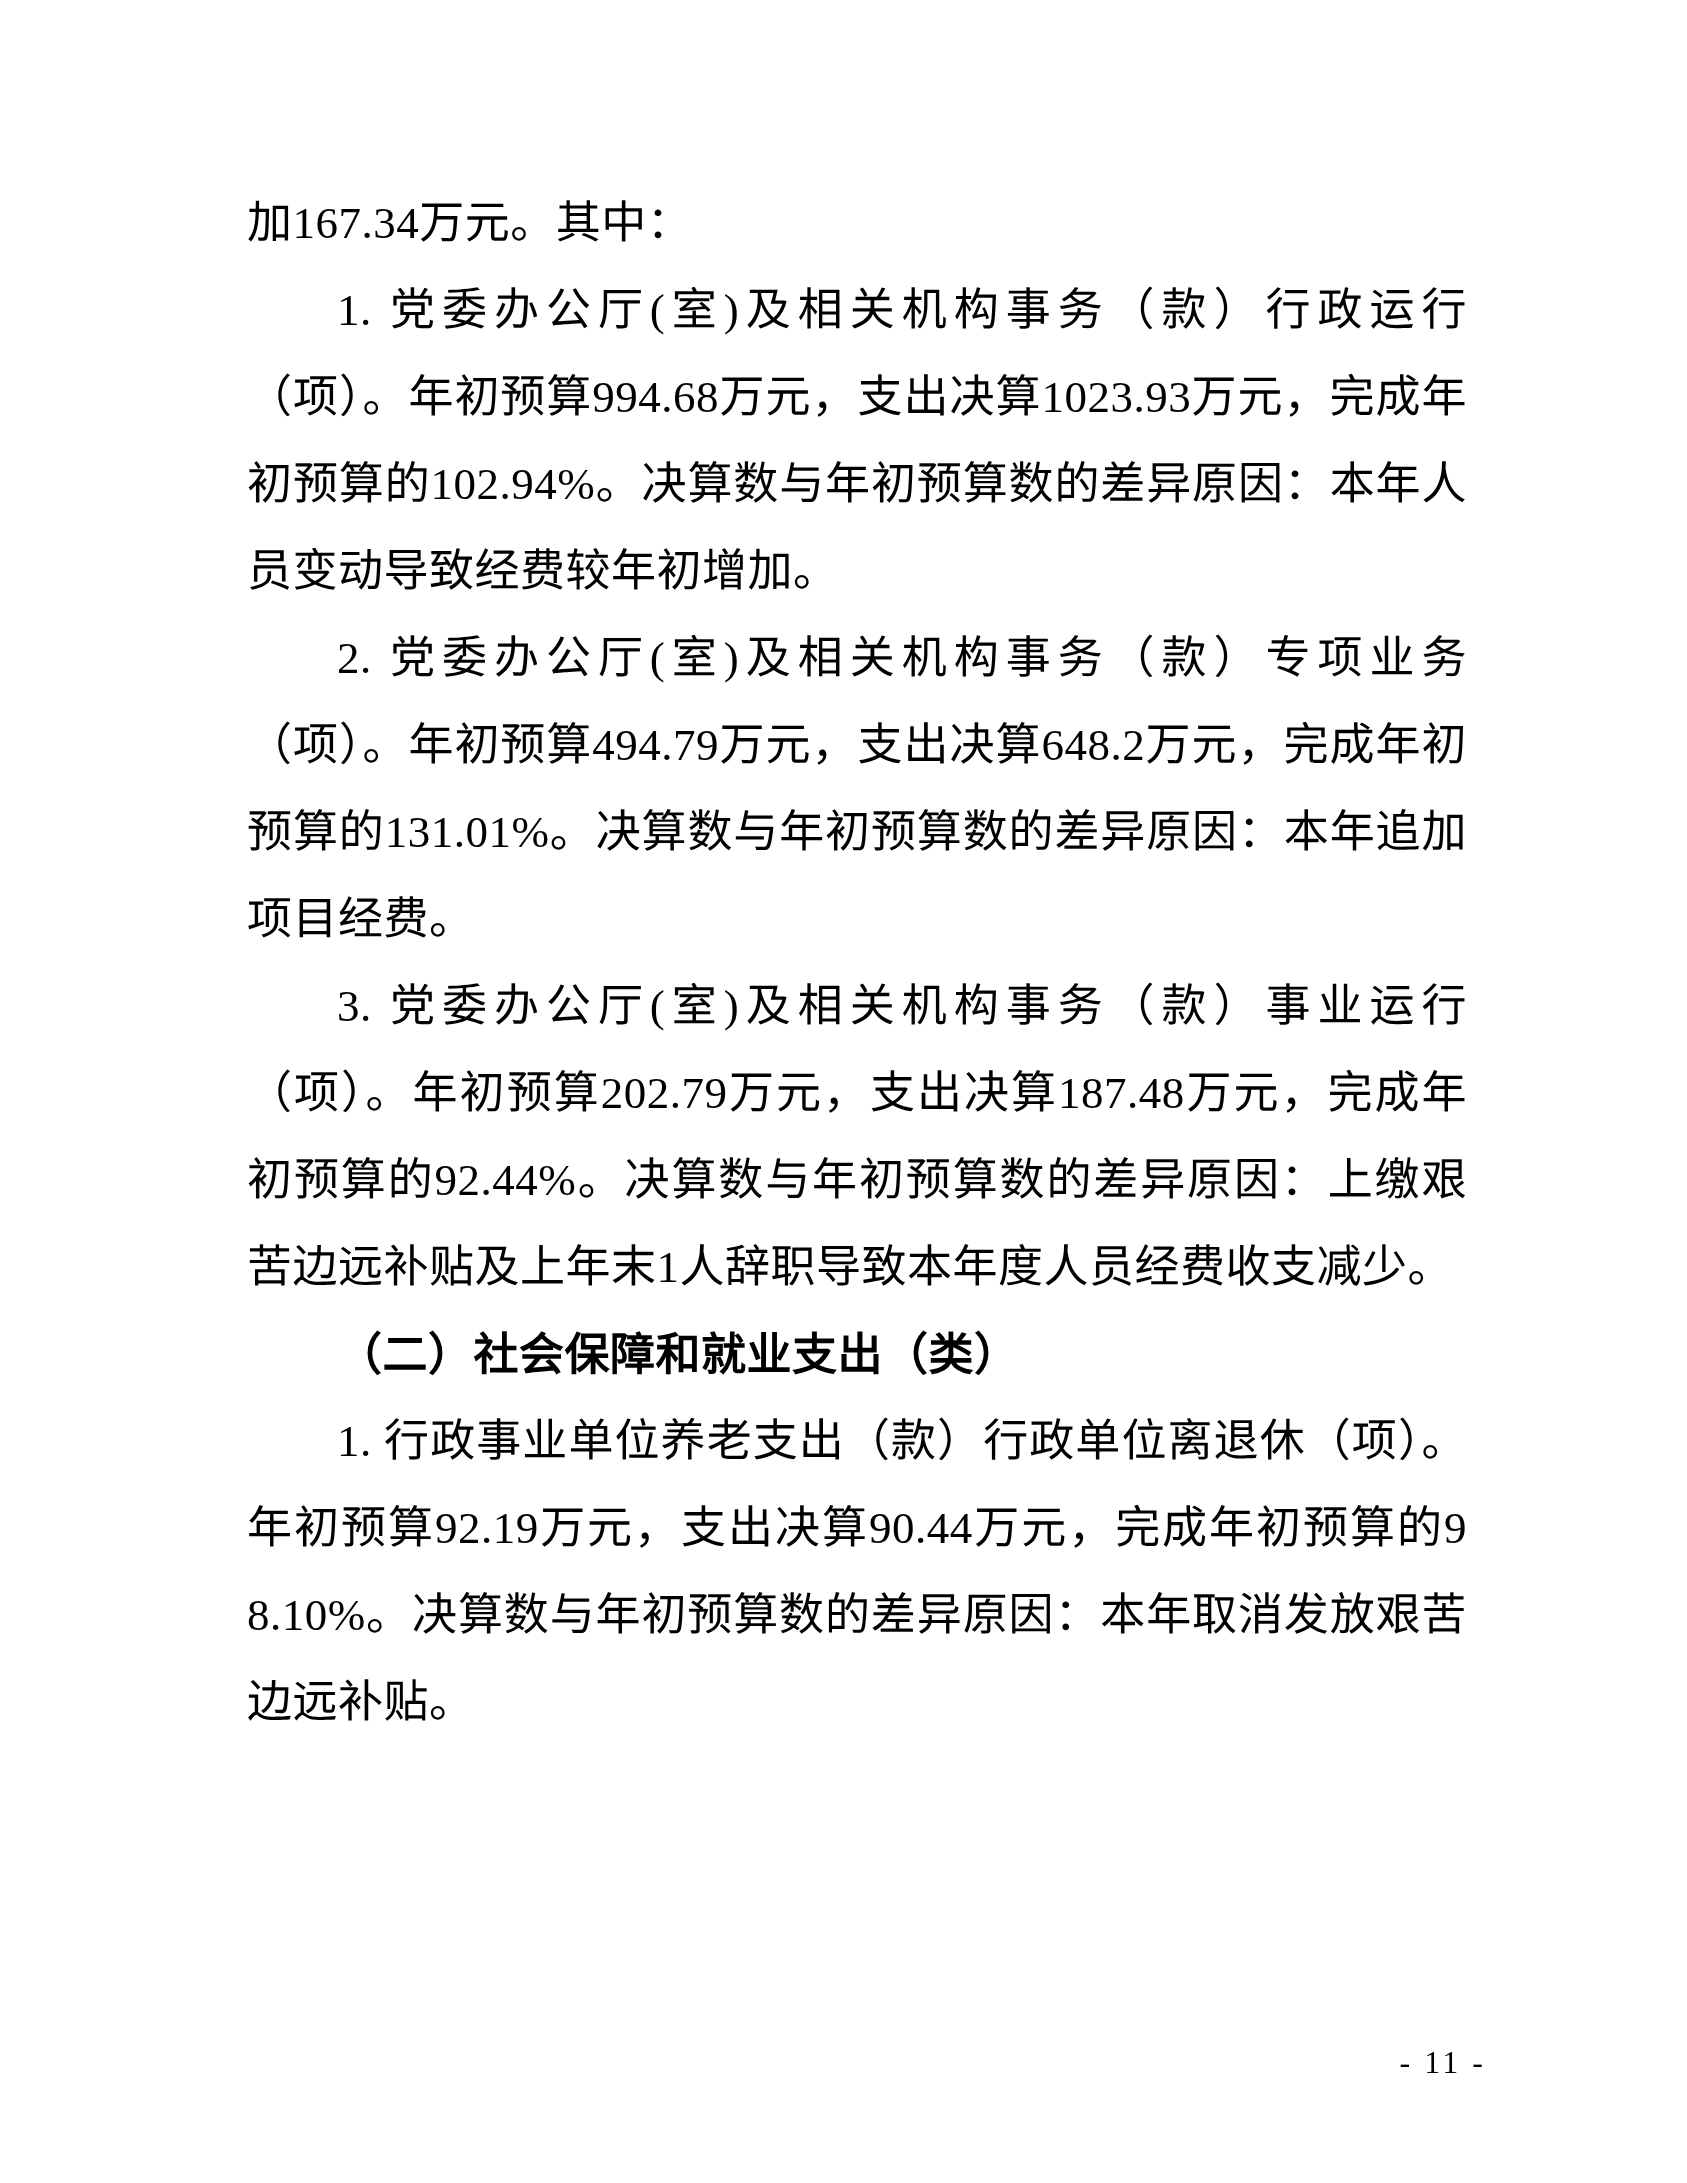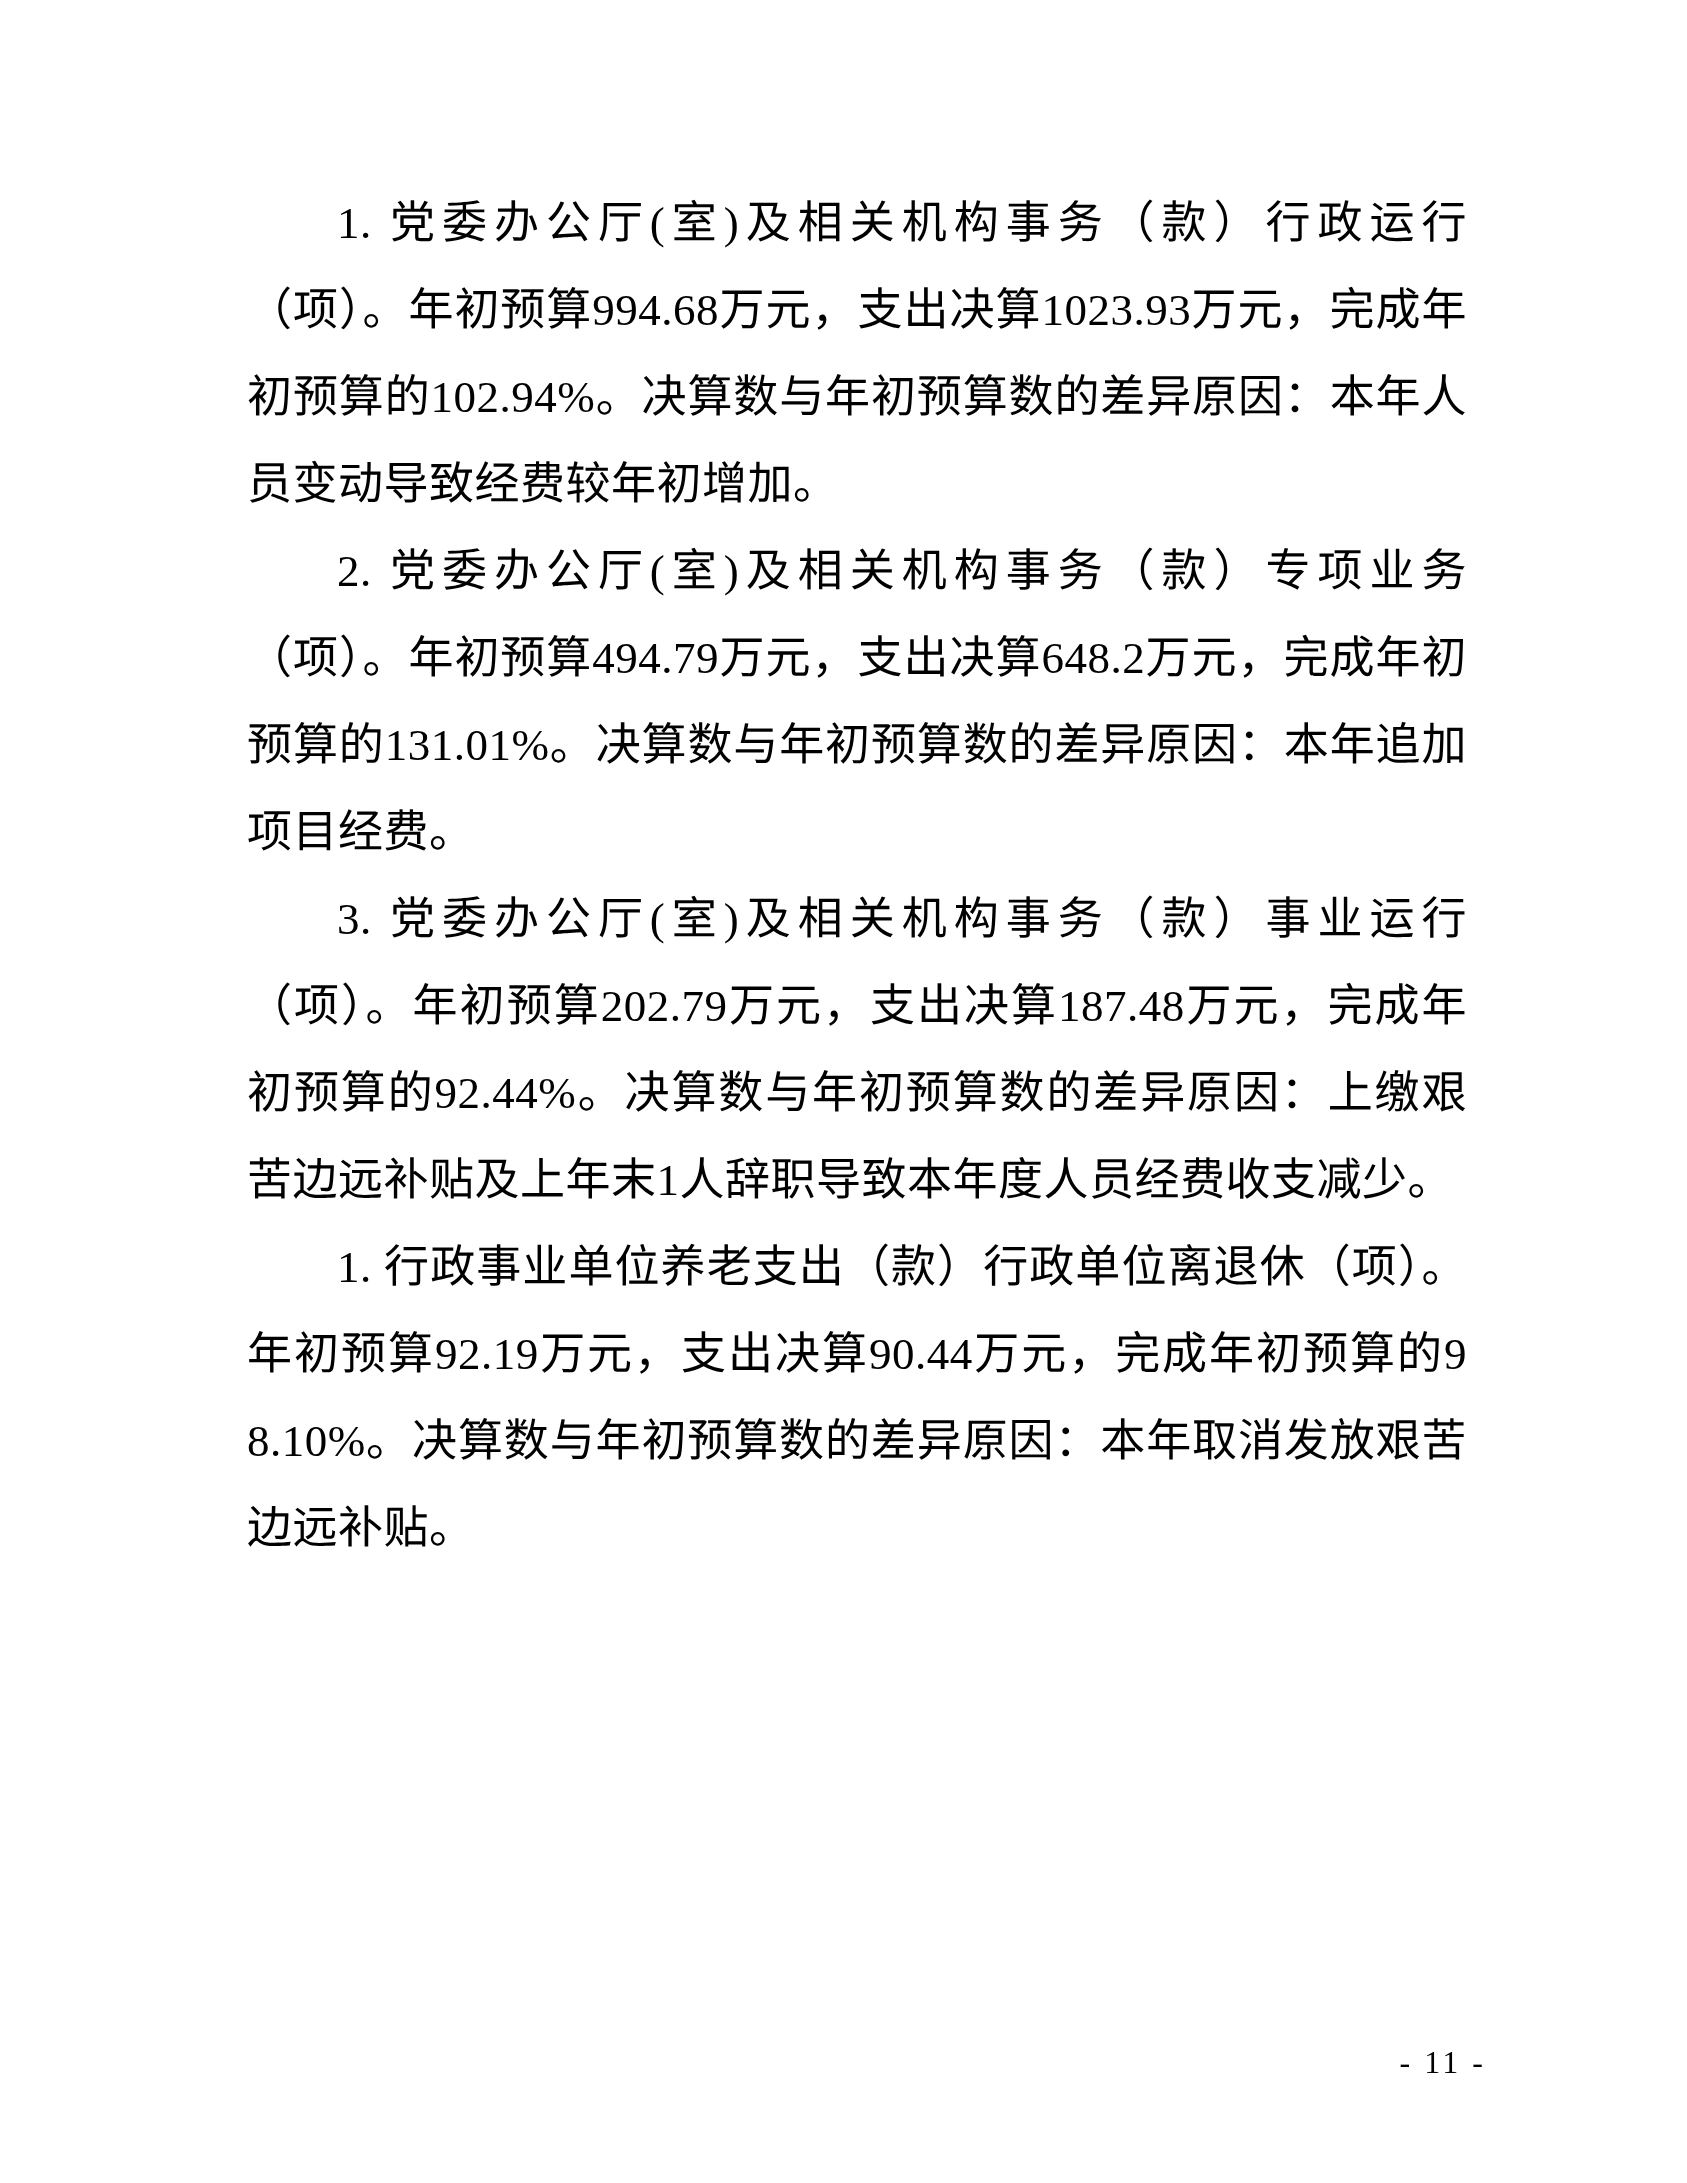--- a/index.html
+++ b/index.html
@@ -55,27 +55,29 @@
     letter-spacing: 3.1px;
     white-space: pre;
   }
 </style>
 </head>
 <body>
 
 <div class="page">
 
   <main class="body-text">
+    <p class="no-indent">加167.34万元。其中：</p>
 
     <p>1. 党委办公厅(室)及相关机构事务（款）行政运行（项）。年初预算994.68万元，支出决算1023.93万元，完成年初预算的102.94%。决算数与年初预算数的差异原因：本年人员变动导致经费较年初增加。</p>
 
     <p>2. 党委办公厅(室)及相关机构事务（款）专项业务（项）。年初预算494.79万元，支出决算648.2万元，完成年初预算的131.01%。决算数与年初预算数的差异原因：本年追加项目经费。</p>
 
     <p>3. 党委办公厅(室)及相关机构事务（款）事业运行（项）。年初预算202.79万元，支出决算187.48万元，完成年初预算的92.44%。决算数与年初预算数的差异原因：上缴艰苦边远补贴及上年末1人辞职导致本年度人员经费收支减少。</p>
 
+    <p class="section-heading">（二）社会保障和就业支出（类）</p>
 
 
     <p>1. 行政事业单位养老支出（款）行政单位离退休（项）。年初预算92.19万元，支出决算90.44万元，完成年初预算的98.10%。决算数与年初预算数的差异原因：本年取消发放艰苦边远补贴。</p>
 
   </main>
 
   <footer class="page-footer">
     <span>- 11 -</span>
   </footer>
 

